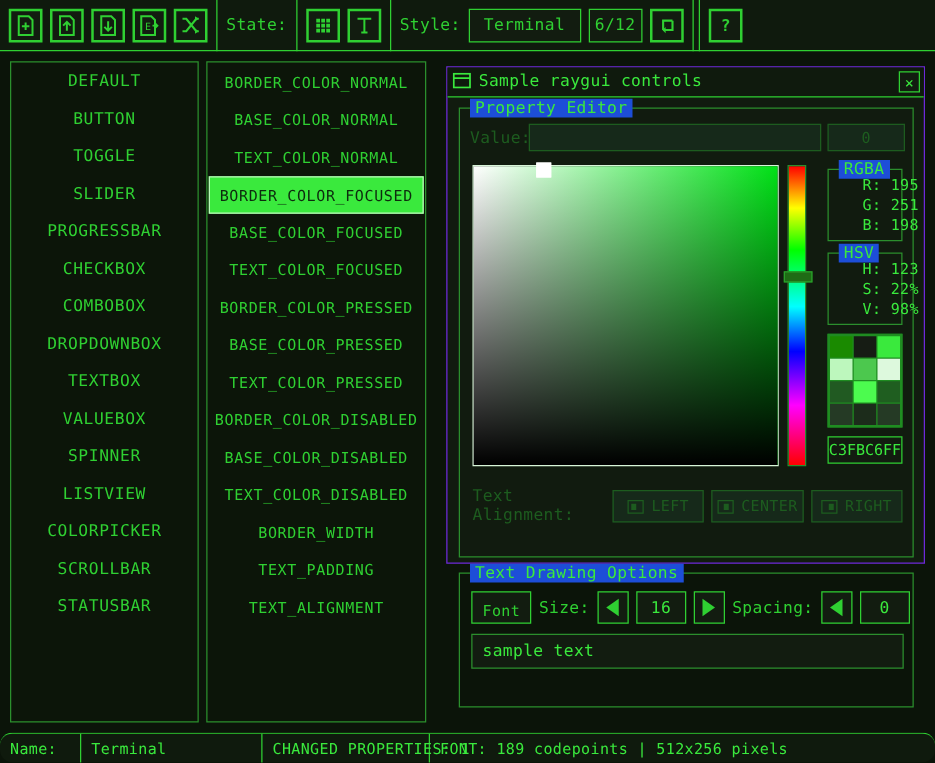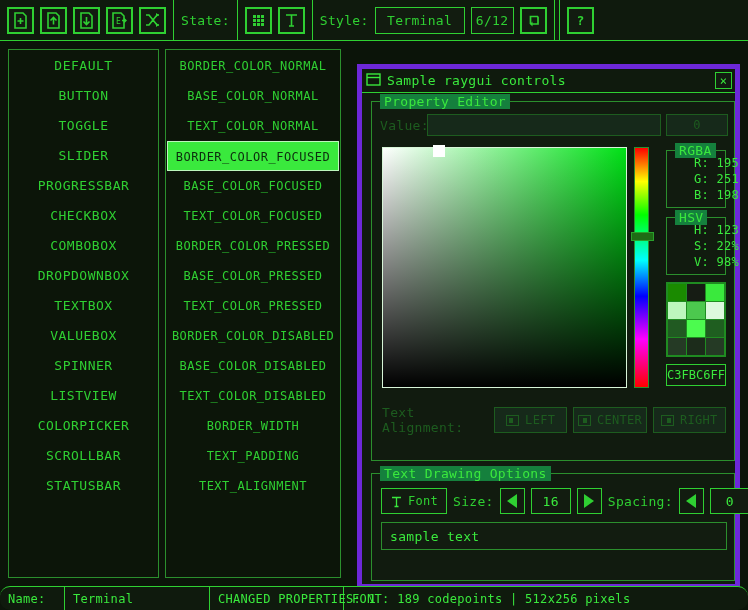--- a/index.html
+++ b/index.html
@@ -89,24 +89,24 @@
     background: #3ae93d;
     color: #0d2b0e;
     border: 1px solid #bdf7bd;
   }
   #list-controls .li:first-child { margin-top: 1px; }
   #list-props .li:first-child { margin-top: 1px; }
   #list-props .li { font-size: 12px; }
 
   
   #win {
-    position: absolute; left: 357px; top: 64px;
-    width: 383px; height: 525px;
+    position: absolute; left: 357px; top: 53px;
+    width: 383px; height: 398px;
     background: #111b0f;
-    border: 5px solid #6d28d9;
+    border: 1px solid #6d28d9;
   }
   #win-title {
     height: 24px; background: #0f1a0d;
     border-bottom: 1px solid #2fd032;
     display: flex; align-items: center; padding: 0 4px;
     position: relative;
   }
   #win-title .ttl { font-size: 13px; margin-left: 6px; color:#3ae93d; }
   #win-close {
     position: absolute; right: 3px; top: 3px;
@@ -117,21 +117,21 @@
     line-height: 1;
   }
 
   
   .group {
     position: absolute;
     border: 1px solid #2b8f2d;
   }
   .group > .gtitle {
     position: absolute; top: -8px; left: 8px;
-    background: #15803d; padding: 0 4px;
+    background: #1d4ed8; padding: 0 4px;
     font-size: 13px; color: #3ae93d;
   }
 
   #grp-prop { left: 9px; top: 32px; width: 364px; height: 360px; }
   #grp-text { left: 9px; top: 404px; width: 364px; height: 108px; }
 
   
   #value-row {
     position: absolute; left: 8px; top: 12px;
     width: 348px; height: 22px;
@@ -222,21 +222,21 @@
   .align-btn .ico i {
     position: absolute; top: 2px; width: 4px; height: 5px; background: #1d5c1f;
   }
   .ico.l i { left: 2px; } .ico.c i { left: 4px; } .ico.r i { right: 2px; }
 
   
   #td-row {
     position: absolute; left: 9px; top: 14px;
     height: 26px; display: flex; align-items: center; gap: 6px;
   }
-  #font-btn { height: 26px; padding: 12px 8px; gap: 5px; }
+  #font-btn { height: 26px; padding: 12px 8px; gap: 5px; flex-direction: column; }
   .sbtn {
     width: 25px; height: 26px;
     background:#121c10; border:1px solid #2fd032;
     display:flex; align-items:center; justify-content:center; cursor:pointer;
   }
   .tri-l { width:0;height:0;border-top:7px solid transparent;border-bottom:7px solid transparent;border-right:10px solid #2fd032; }
   .tri-r { width:0;height:0;border-top:7px solid transparent;border-bottom:7px solid transparent;border-left:10px solid #2fd032; }
   .numbox {
     width: 40px; height: 26px;
     background:#121c10; border:1px solid #2fd032;

